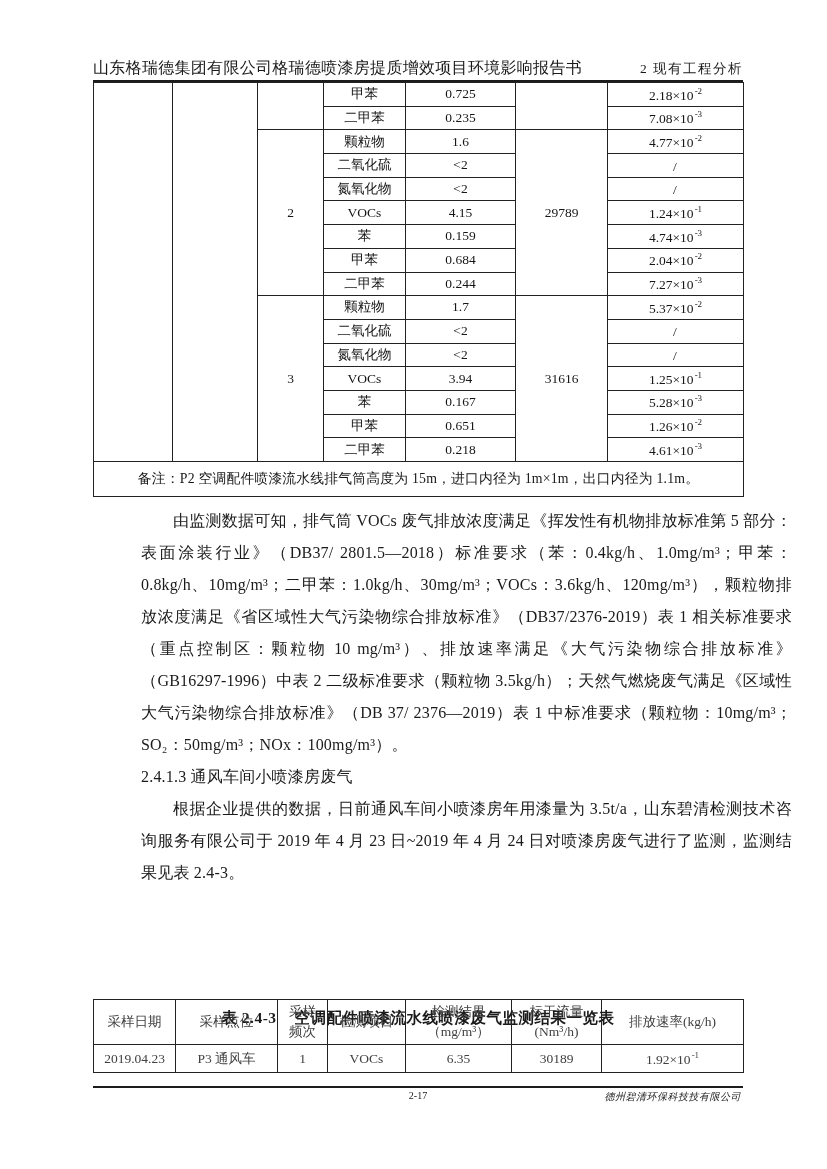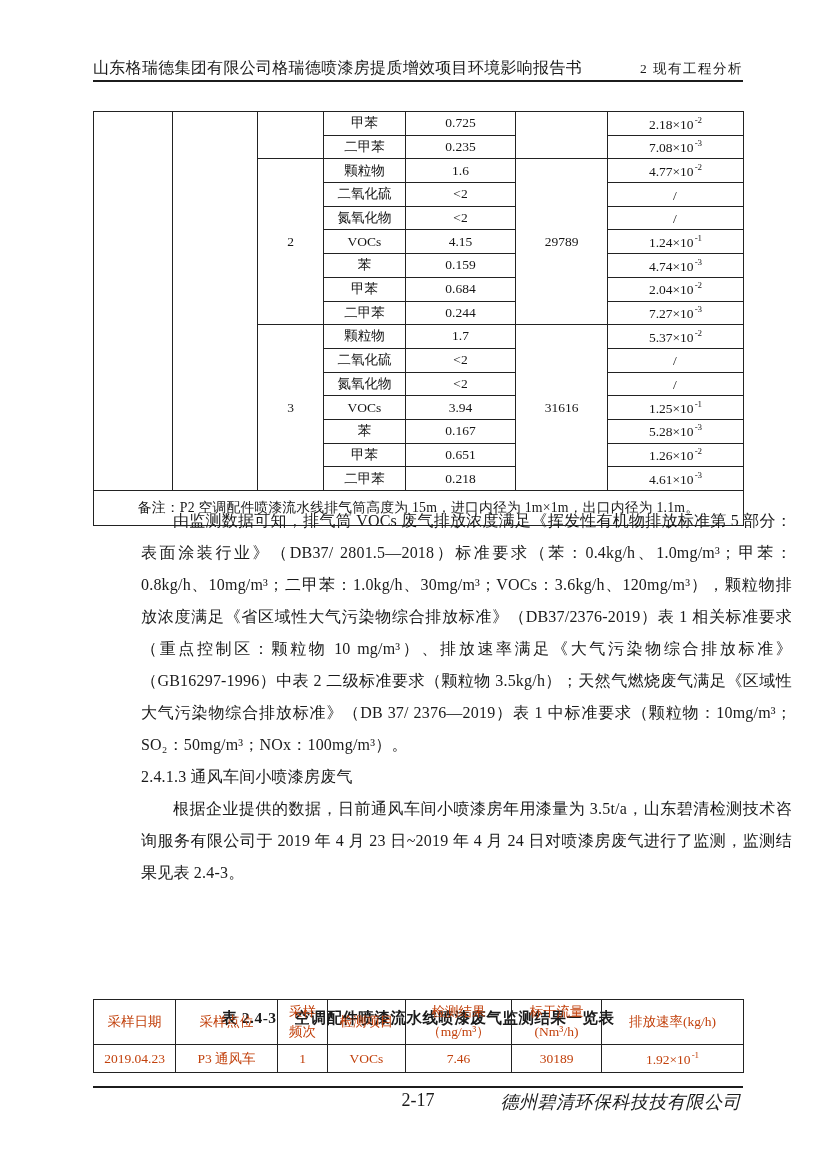--- a/index.html
+++ b/index.html
@@ -7,42 +7,42 @@
     position:relative;width:827px;height:1169px;background:#ffffff;
     font-family:"Liberation Serif","DejaVu Serif",serif;color:#1a1a1a;
     overflow:hidden;margin:0 auto;
   }
   
   .hdr{position:absolute;left:93px;top:58px;width:650px;display:flex;justify-content:space-between;align-items:baseline;}
   .hdr-left{font-size:16px;letter-spacing:.3px;}
   .hdr-right{font-size:13.5px;letter-spacing:1.5px;}
   .hdr-rule{position:absolute;left:93px;top:80px;width:650px;height:2px;background:#1c1c1c;}
   
-  .t1{position:absolute;left:93px;top:111px;width:650px;border-collapse:collapse;table-layout:fixed;
+  .t1{position:absolute;left:93px;top:82px;width:650px;border-collapse:collapse;table-layout:fixed;
       text-align:center;font-size:13.5px;color:#161616;}
   .t1 td{border:1px solid #222;height:22.7px;padding:0 2px;line-height:1.05;overflow:hidden;}
   .t1 td.note-cell{text-align:center;height:26px;padding:4px 7px;font-size:13.8px;letter-spacing:.2px;}
   sup{font-size:9px;margin-left:1px;}
   
   .bodytext{position:absolute;left:93px;top:505px;width:651px;height:452px;overflow:hidden;
             font-size:16px;line-height:32px;text-align:justify;letter-spacing:.2px;margin-left:48px;}
   .bodytext p{margin:0;text-indent:32px;}
   .bodytext p.heading{text-indent:0;}
   
   .caption{position:absolute;left:93px;top:960px;width:650px;text-align:center;
            font-weight:bold;font-size:15.5px;letter-spacing:.5px;margin-top:48px;}
   .cap-label{margin-right:18px;}
   
   .t2{position:absolute;left:93px;top:999px;width:650px;border-collapse:collapse;table-layout:fixed;
-      text-align:center;font-size:13.5px;color:#c2410c;}
+      text-align:center;font-size:13.5px;color:#404040;}
   .t2 th{border:1px solid #222;font-weight:normal;white-space:pre-line;height:42px;line-height:1.5;padding:1px 2px;}
   .t2 td{border:1px solid #222;height:27px;padding:0 2px;}
   
   .ftr-rule{position:absolute;left:93px;top:1086px;width:650px;height:1.5px;background:#1c1c1c;}
-  .ftr{position:absolute;left:93px;top:1090px;width:650px;height:20px;font-size:18px;}
+  .ftr{position:absolute;left:93px;top:1090px;width:650px;height:20px;font-size:10px;}
   .pageno{position:absolute;left:0;right:0;text-align:center;}
   .company{position:absolute;right:2px;letter-spacing:.5px;font-style:italic;}
 </style>
 </head>
 <body>
 
 <div class="page">
 
   <div class="hdr">
     <span class="hdr-left">山东格瑞德集团有限公司格瑞德喷漆房提质增效项目环境影响报告书</span>
@@ -190,21 +190,21 @@
 (Nm³/h)</th>
         <th>排放速率(kg/h)</th>
       </tr>
     </thead>
     <tbody>
       <tr>
         <td>2019.04.23</td>
         <td>P3 通风车</td>
         <td>1</td>
         <td>VOCs</td>
-        <td>7.46</td>
+        <td>6.35</td>
         <td>30189</td>
         <td><span>1.92×10</span><sup>-1</sup></td>
       </tr>
     </tbody>
   </table>
 
   <div class="ftr-rule"></div>
   <div class="ftr">
     <span class="pageno">2-17</span>
     <span class="company">德州碧清环保科技技有限公司</span>

